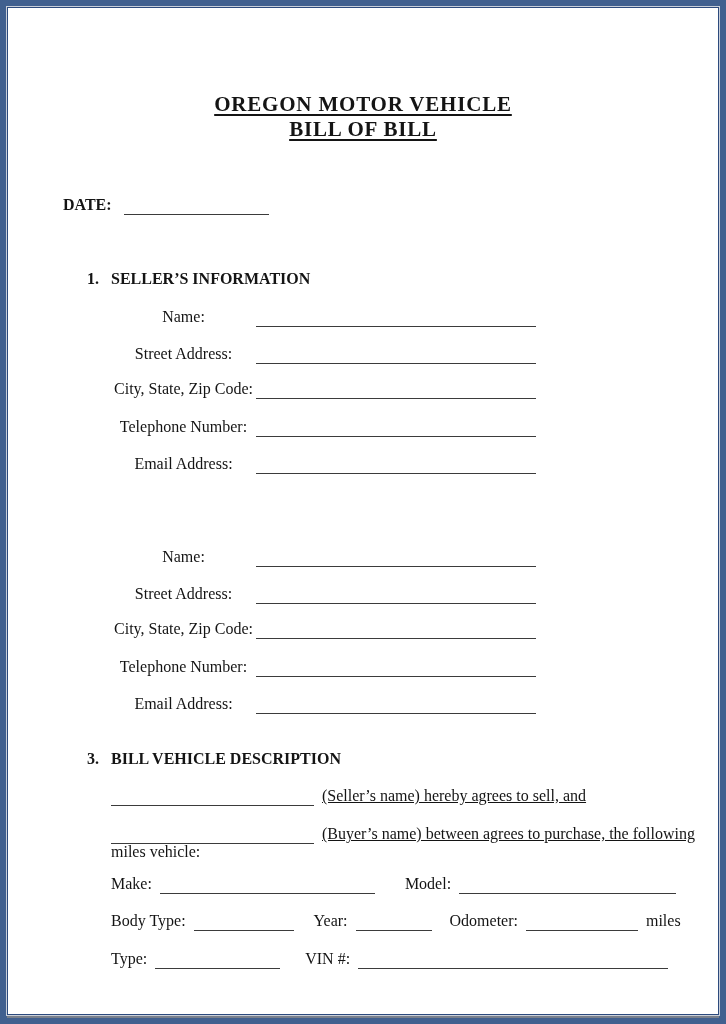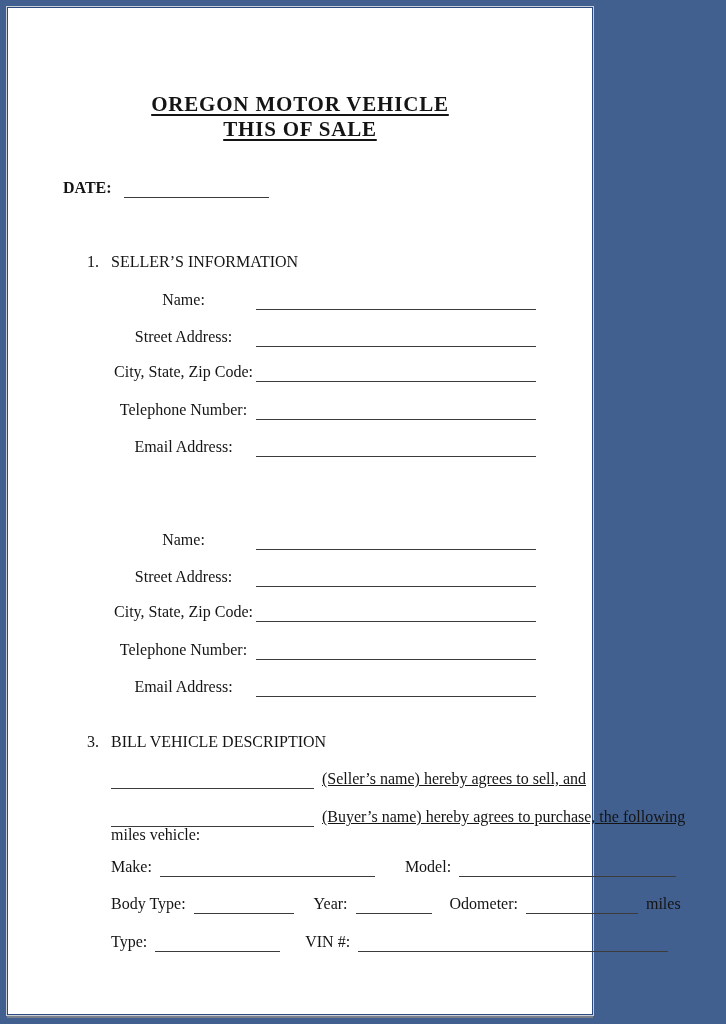--- a/index.html
+++ b/index.html
@@ -6,64 +6,64 @@
   html,body { width:726px; height:1024px; }
   body{
     background:#41608f;
     padding:7px 7px 0 7px;
     font-family:"Liberation Serif","DejaVu Serif",serif;
     color:#141414;
     overflow:hidden;
   }
   .page{
     position:relative;
-    width:586px;
+    width:712px;
     height:1008px;
     background:#ffffff;
     border:1px solid #2c4a7d;
     box-shadow:0 0 0 1px #c9cfd9, 0 3px 0 0 #79808c;
     padding-left:24px;
   }
-  .pos{ position:absolute; white-space:nowrap; font-size:16px; line-height:20px; }
+  .pos{ position:absolute; white-space:nowrap; font-size:16px; line-height:20px;margin-top:17px; }
   .title{
     position:absolute; top:84px; left:0; right:0;
     text-align:center; font-weight:700; font-size:21px; line-height:25px;
     letter-spacing:.8px;
   }
   .u{
     text-decoration:underline;
     text-decoration-thickness:2px;
     text-underline-offset:3px;
   }
   .b{ font-weight:700; }
   .ln{
     display:inline-block;
     height:16px;
     border-bottom:1.5px solid #3b3b3b;
     vertical-align:bottom;
   }
-  .sec-head{ left:79px; font-weight:400; }
+  .sec-head{ left:79px; font-weight:700; }
   .sec-num{ display:inline-block; }
   .sec-title{ margin-left:12px; }
   .frow{ left:103px; }
   .frow .lbl{ display:inline-block; width:145px;text-align:center; }
   .frow .ln{ width:280px; }
   .clause .ln{ width:203px; }
   .clause .txt{ margin-left:8px;text-decoration:underline; }
   .ml8{ margin-left:8px; } .ml18{ margin-left:18px; } .ml20{ margin-left:20px; }
   .ml25{ margin-left:25px; } .ml30{ margin-left:30px; }
 </style>
 </head>
 <body>
 
 <div class="page">
 
   <div class="title">
     <div><span class="u">OREGON MOTOR VEHICLE</span></div>
-    <div><span class="u">THIS OF SALE</span></div>
+    <div><span class="u">BILL OF BILL</span></div>
   </div>
 
   <div class="pos" style="top:170px;left:55px">
     <span class="b">DATE:</span>
     <span class="ln ml8" style="width:145px"></span>
   </div>
 
 
   <div class="pos sec-head" style="top:244px">
     <span class="sec-num">1.</span><span class="sec-title">SELLER’S INFORMATION</span>
@@ -102,21 +102,21 @@
 
   <div class="pos sec-head" style="top:724px">
     <span class="sec-num">3.</span><span class="sec-title">BILL VEHICLE DESCRIPTION</span>
   </div>
 
   <div class="pos clause" style="top:761px;left:103px">
     <span class="ln"></span><span class="txt">(Seller’s name) hereby agrees to sell, and</span>
   </div>
 
   <div class="pos clause" style="top:799px;left:103px">
-    <span class="ln"></span><span class="txt">(Buyer’s name) hereby agrees to purchase, the following</span>
+    <span class="ln"></span><span class="txt">(Buyer’s name) between agrees to purchase, the following</span>
   </div>
   <div class="pos" style="top:817px;left:103px">miles vehicle:</div>
 
   <div class="pos" style="top:849px;left:103px">
     <span>Make:</span><span class="ln ml8" style="width:215px"></span><span class="ml30">Model:</span><span class="ln ml8" style="width:217px"></span>
   </div>
 
   <div class="pos" style="top:886px;left:103px">
     <span>Body Type:</span><span class="ln ml8" style="width:100px"></span><span class="ml20">Year:</span><span class="ln ml8" style="width:76px"></span><span class="ml18">Odometer:</span><span class="ln ml8" style="width:112px"></span><span class="ml8">miles</span>
   </div>

